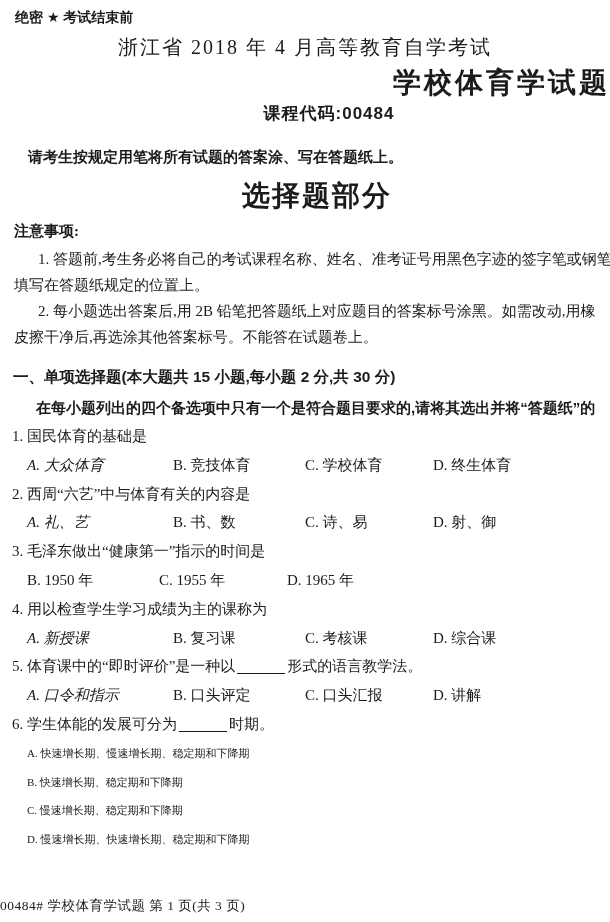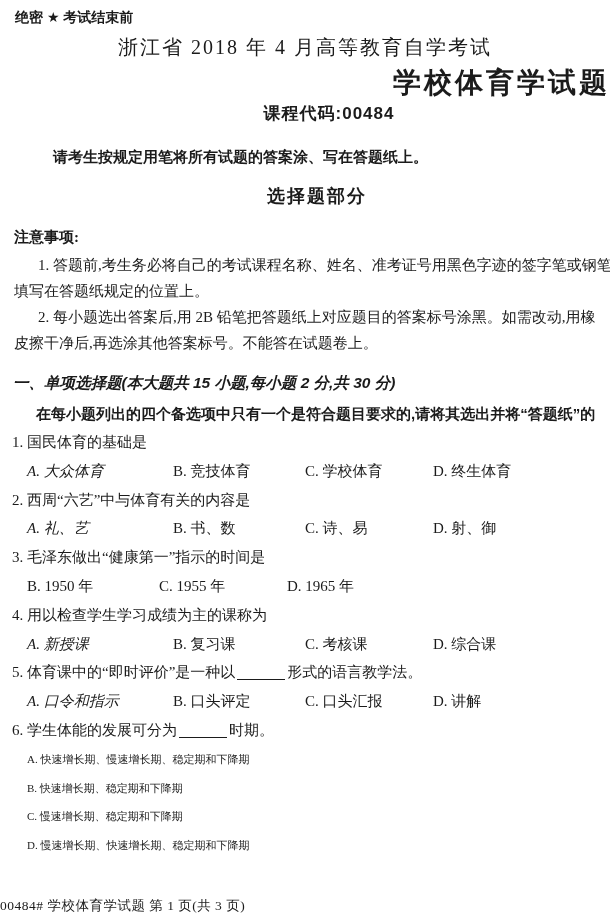--- a/index.html
+++ b/index.html
@@ -10,28 +10,28 @@
     font-family: "Liberation Serif", "DejaVu Serif", serif;
   }
   .page { position: relative; width: 610px; height: 922px; background: #ffffff; }
 
   .hei { font-family: "Liberation Sans", "DejaVu Sans", sans-serif; font-weight: 700; }
 
   .secret       { margin: 8px 0 0 15px; font-size: 14px; line-height: 18px; }
   .exam-session { margin-top: 8px; text-align: center; font-size: 20px; line-height: 26px; letter-spacing: 2px; white-space: nowrap; }
   .exam-title   { margin-top: 5px; text-align: right; font-size: 28px; line-height: 35px; letter-spacing: 3px; white-space: nowrap; }
   .course-code  { margin-top: 3px; text-align: center; font-size: 17px; line-height: 21px; letter-spacing: 1px; padding-left: 48px; }
-  .instruction  { margin: 24px 0 0 53px; font-size: 15px; line-height: 18px; white-space: nowrap; }
-  .section-part { margin-top: 17px; text-align: center; font-size: 18px; line-height: 26px; letter-spacing: 2px; margin-left: 24px; }
-  .notes-heading{ margin: 19px 0 0 14px; font-size: 15px; line-height: 18px; font-family: Liberation Serif, serif; }
+  .instruction  { margin: 24px 0 0 28px; font-size: 15px; line-height: 18px; white-space: nowrap; }
+  .section-part { margin-top: 17px; text-align: center; font-size: 28px; line-height: 26px; letter-spacing: 2px; margin-left: 24px; }
+  .notes-heading{ margin: 13px 0 0 14px; font-size: 15px; line-height: 18px; font-family: Liberation Serif, serif; }
   .notes        { margin: 6px 0 0 14px; }
   .note-line    { font-size: 15px; line-height: 26px; white-space: nowrap; }
   .note-line.indent { padding-left: 24px; }
 
-  .sec-heading  { margin: 17px 0 0 13px; font-size: 15.5px; line-height: 20px; white-space: nowrap; font-style: italic; }
+  .sec-heading  { margin: 17px 0 0 13px; font-size: 15.5px; line-height: 20px; white-space: nowrap; }
   .sec-instr    { margin: 6px 0 0 36px; }
   .sec-instr-line { font-size: 15px; line-height: 29px; white-space: nowrap;
                     font-family: "Liberation Sans", "DejaVu Sans", sans-serif; font-weight: 700; }
 
   .questions    { margin-left: 12px; }
   .q-stem       { font-size: 15px; line-height: 28.8px; white-space: nowrap; }
   .q-opts       { display: flex; padding-left: 15px; font-size: 15px; line-height: 28.8px; }
   .opt          { white-space: nowrap; }
   .opt.a { width: 146px; font-style: italic; } .opt.b { width: 132px; } .opt.c { width: 128px; } .opt.d { flex: 1; }
   .opt-line     { padding-left: 15px; font-size: 11px; line-height: 28.8px; white-space: nowrap; }

